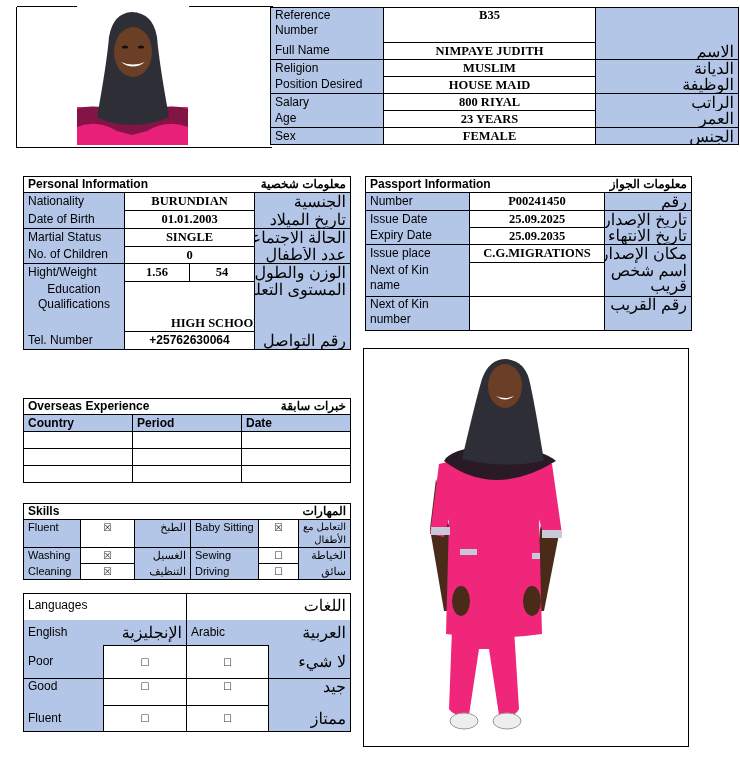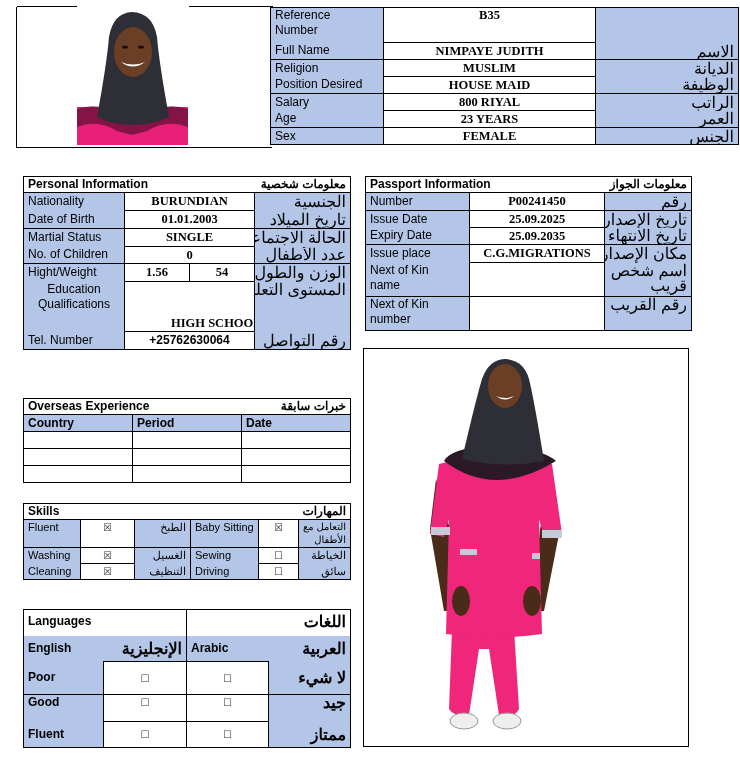--- a/index.html
+++ b/index.html
@@ -294,21 +294,21 @@
     <td class="blue small">Cleaning</td>
     <td class="white chk box">☒</td>
     <td class="blue ar small br">التنظيف</td>
     <td class="blue small">Driving</td>
     <td class="white chk box">☐</td>
     <td class="blue ar small">سائق</td>
   </tr>
 </tbody>
   </table>
 
-<table class="abs" style="left:23px;top:609px;width:327px;border:1px solid #000;font-weight:bold;">
+<table class="abs" style="left:23px;top:593px;width:327px;border:1px solid #000;">
   <colgroup>
       <col style="width:80px">
       <col style="width:83px">
       <col style="width:82px">
       <col style="width:82px">
     </colgroup>
   <tbody>
       <tr style="height:26px">
     <td colspan="2" class="white br" style="vertical-align:top;padding-top:4px;">Languages</td>
     <td colspan="2" class="white ar" style="vertical-align:top;padding-top:4px;">اللغات</td>

